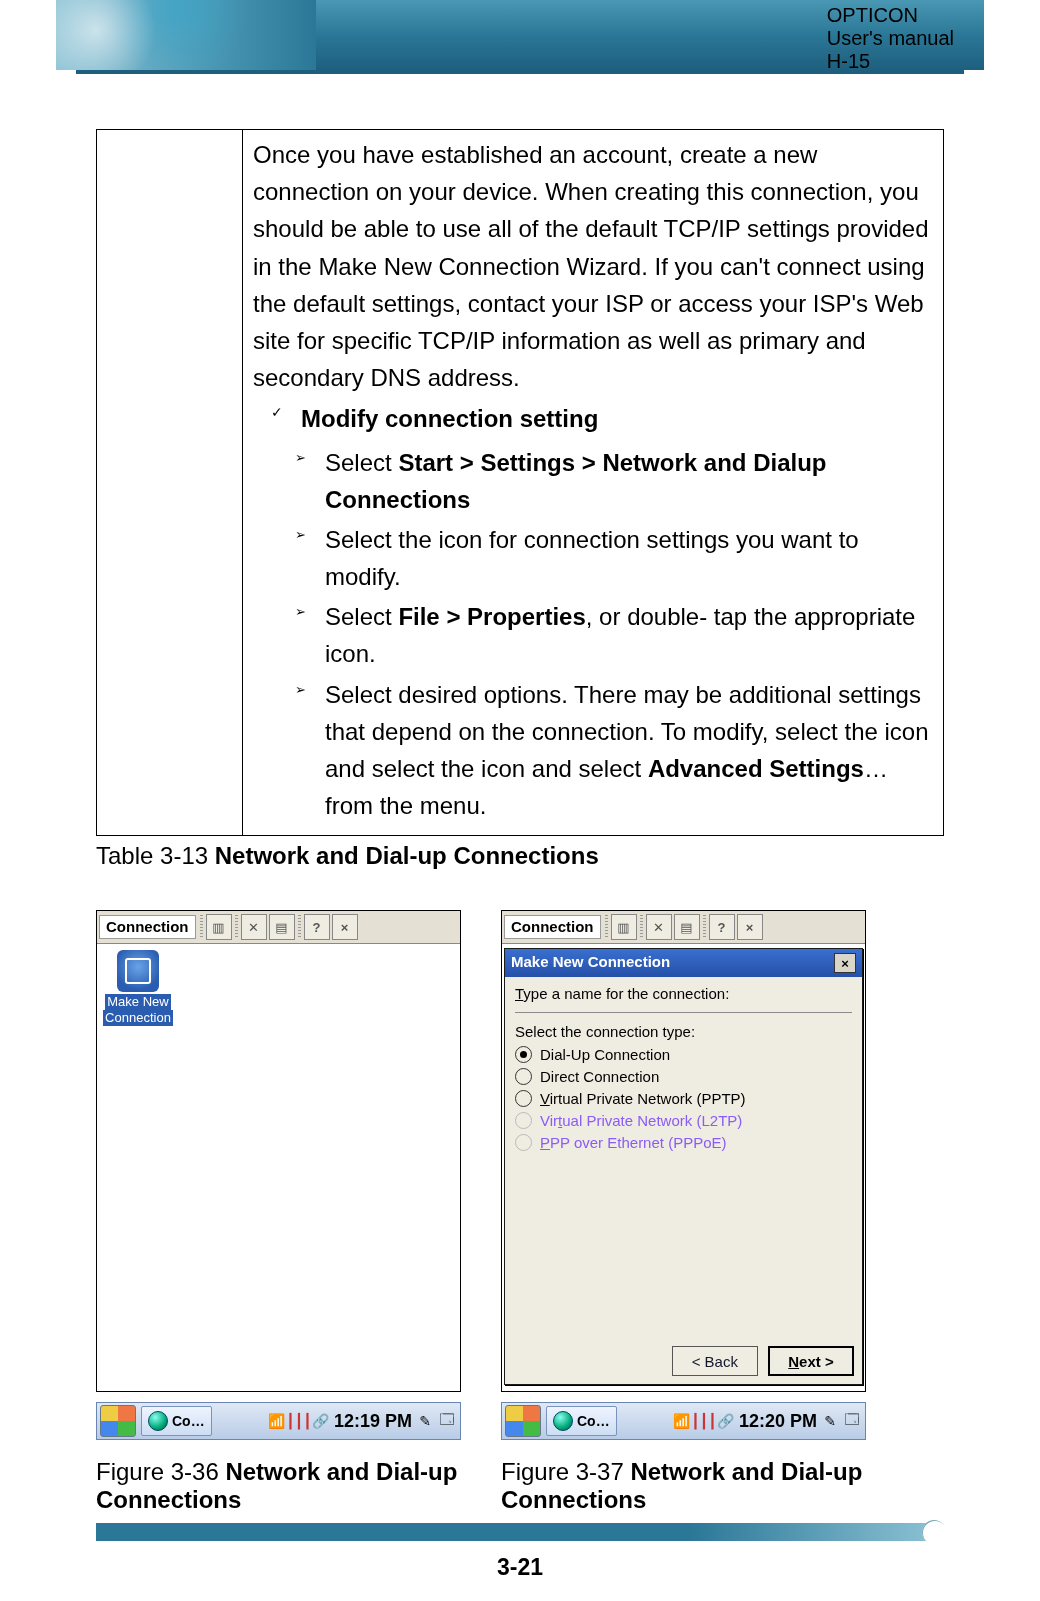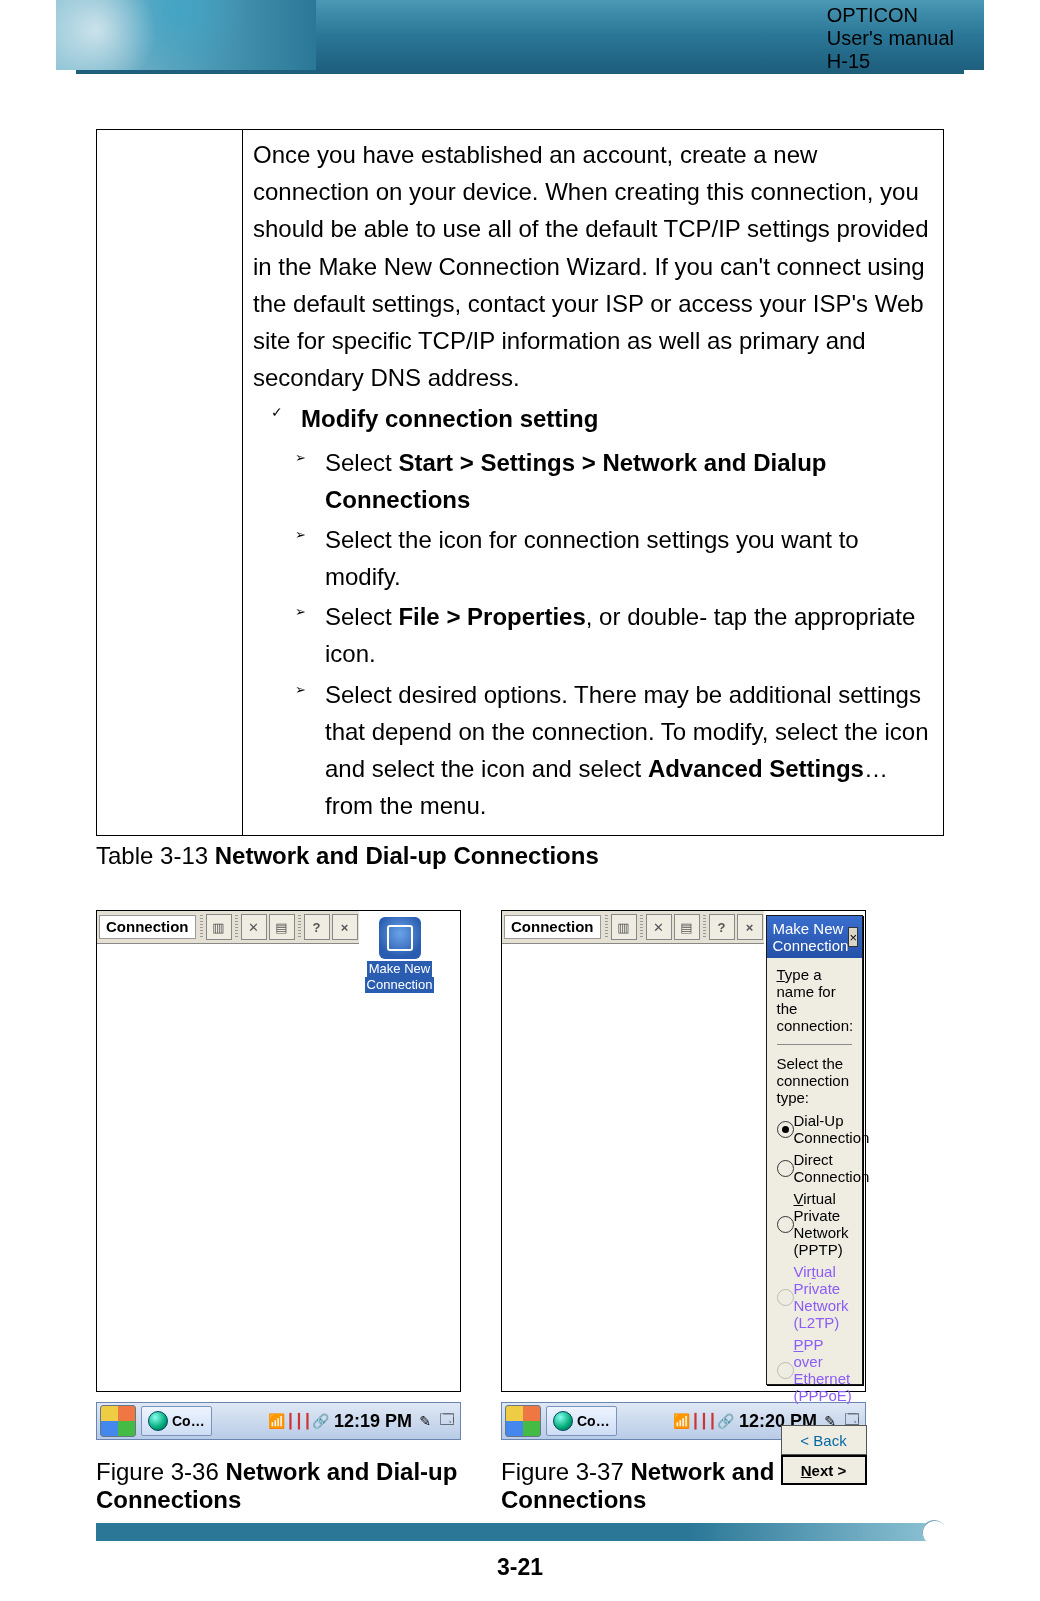--- a/index.html
+++ b/index.html
@@ -20,49 +20,49 @@
   .content-table td.left{width:125px;border-right:1px solid #000}
   .check-item{margin:4px 0 6px 18px;position:relative;padding-left:30px;font-weight:bold}
   .check-item::before{content:"✓";position:absolute;left:0;top:2px;font-size:14px;font-weight:normal}
   .arrow-item{margin:3px 0 3px 42px;position:relative;padding-left:30px}
   .arrow-item::before{content:"➢";position:absolute;left:0;top:4px;font-size:13px}
   .caption{font-size:24px;margin:6px 0 0 0}
   .caption b{font-weight:bold}
   
   .figs{display:flex;gap:40px;margin-top:40px;align-items:flex-start}
   .fig{width:365px}
-  .win-ce{border:1px solid #000;background:#fff;height:480px;display:flex;}
+  .win-ce{border:1px solid #000;background:#fff;height:480px;display:flex;flex-direction:column}
   .toolbar{display:flex;align-items:center;background:#e4e0d4;height:32px;border-bottom:1px solid #888;font-size:15px}
   .toolbar .title{font-weight:bold;padding:0 6px;background:#fff;border:1px solid #9a9a9a;height:22px;line-height:22px;margin:0 2px}
   .tb-btn{width:24px;height:24px;border:1px solid #888;background:#efece2;margin:0 1px;display:flex;align-items:center;justify-content:center;font-size:13px;color:#555}
   .tb-sep{width:3px;height:24px;background:repeating-linear-gradient(180deg,#999 0,#999 1px,transparent 1px,transparent 3px);margin:0 2px}
   .ce-body{flex:1;background:#fff;padding:6px;position:relative}
   .ce-icon{width:70px;text-align:center;font-size:13px;color:#fff}
   .ce-icon .glyph{width:42px;height:42px;margin:0 auto 2px;background:radial-gradient(circle at 50% 40%,#6aa3e8 0,#2a5db0 70%);border-radius:6px;position:relative}
   .ce-icon .glyph::after{content:"";position:absolute;inset:8px;border:2px solid #fff;border-radius:3px}
   .ce-icon .lbl{background:#2a5db0;color:#fff;padding:1px 2px;display:inline-block;line-height:1.05}
   
   .dialog{position:absolute;left:2px;right:2px;top:4px;bottom:6px;background:#efece2;border:1px solid #1a1a1a;box-shadow:1px 1px 0 #000;display:flex;flex-direction:column;font-size:15px}
-  .dlg-title{background:linear-gradient(180deg,#3a6fcf,#2450a8);color:#fff;font-weight:normal;padding:4px 6px;display:flex;justify-content:space-between;align-items:center}
+  .dlg-title{background:linear-gradient(180deg,#3a6fcf,#2450a8);color:#fff;font-weight:bold;padding:4px 6px;display:flex;justify-content:space-between;}
   .dlg-close{width:20px;height:18px;background:#d9d5c8;border:1px solid #333;color:#000;display:flex;align-items:center;justify-content:center;font-size:13px}
   .dlg-body{padding:8px 10px;flex:1;text-align:left}
   .dlg-body label{display:block;margin-bottom:4px}
   .dlg-body input[type=text]{width:95%;height:26px;border:1px solid #777;background:#fff;padding:0 6px;font-size:15px}
   .dlg-inputrow{display:flex;align-items:flex-start;gap:8px}
   .dlg-inputrow .miniglyph{width:34px;height:34px;background:radial-gradient(circle at 50% 40%,#6aa3e8 0,#2a5db0 70%);border-radius:4px;flex:none;margin-top:2px}
   .hr{border:0;border-top:1px solid #8a8a8a;margin:10px 0}
-  .radio-row{display:flex;align-items:center;gap:0;margin:5px 0;font-size:15px}
+  .radio-row{display:flex;align-items:center;gap:8px;margin:5px 0;font-size:15px}
   .radio-row.disabled{color:#8b5cf6}
   .rdot{width:15px;height:15px;border:1.5px solid #333;border-radius:50%;display:inline-flex;align-items:center;justify-content:center;flex:none}
   .rdot.sel::after{content:"";width:7px;height:7px;background:#000;border-radius:50%}
   .radio-row.disabled .rdot{border-color:#bbb}
   .dlg-foot{padding:8px;text-align:right}
   .dlg-foot button{height:30px;min-width:86px;border:1px solid #555;background:#efece2;font-size:15px;margin-left:6px}
   .dlg-foot button.primary{border:2px solid #000;font-weight:bold}
-  .dlg-foot button[disabled]{color:#0369a1}
+  .dlg-foot button[disabled]{color:#0f172a}
   
   .taskbar{margin-top:10px;height:36px;background:linear-gradient(180deg,#dfe8f5,#b9cce7);border:1px solid #6a85b0;display:flex;align-items:center;font-size:14px}
   .start{width:34px;height:30px;margin:0 3px;background:conic-gradient(#e74 0 25%,#4b4 0 50%,#48e 0 75%,#ec4 0);border:1px solid #678;border-radius:3px}
   .task-btn{height:28px;border:1px solid #7a93bc;background:linear-gradient(180deg,#eef4ff,#cdddf3);display:flex;align-items:center;padding:0 6px;margin:0 2px;font-weight:bold;border-radius:2px}
   .globe{width:18px;height:18px;border-radius:50%;background:radial-gradient(circle at 35% 30%,#8fe 0,#0a7 60%,#054 100%);border:1px solid #046;margin-right:4px}
   .tray{margin-left:auto;display:flex;align-items:center;gap:4px;padding:0 4px}
   .tray .ic{width:18px;height:18px;display:flex;align-items:center;justify-content:center;font-size:14px}
   .clock{font-weight:bold;font-size:18px;letter-spacing:0}
   
   .footer-stripe{position:absolute;left:20px;right:20px;bottom:60px;height:18px;background:linear-gradient(90deg,#2b7797 70%,#8fc4d6 100%);border-radius:0 10px 10px 0}

